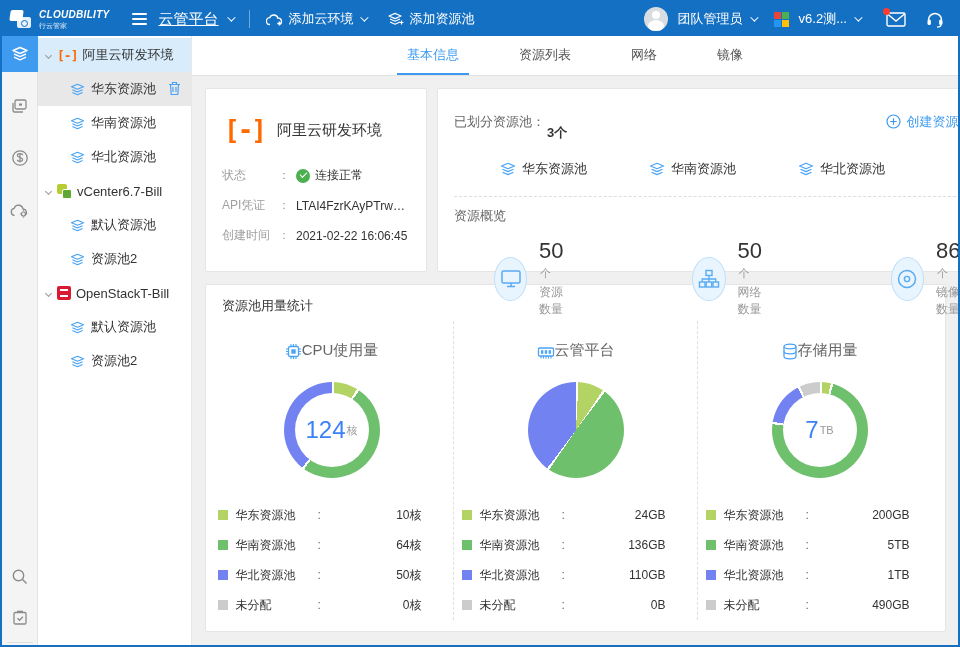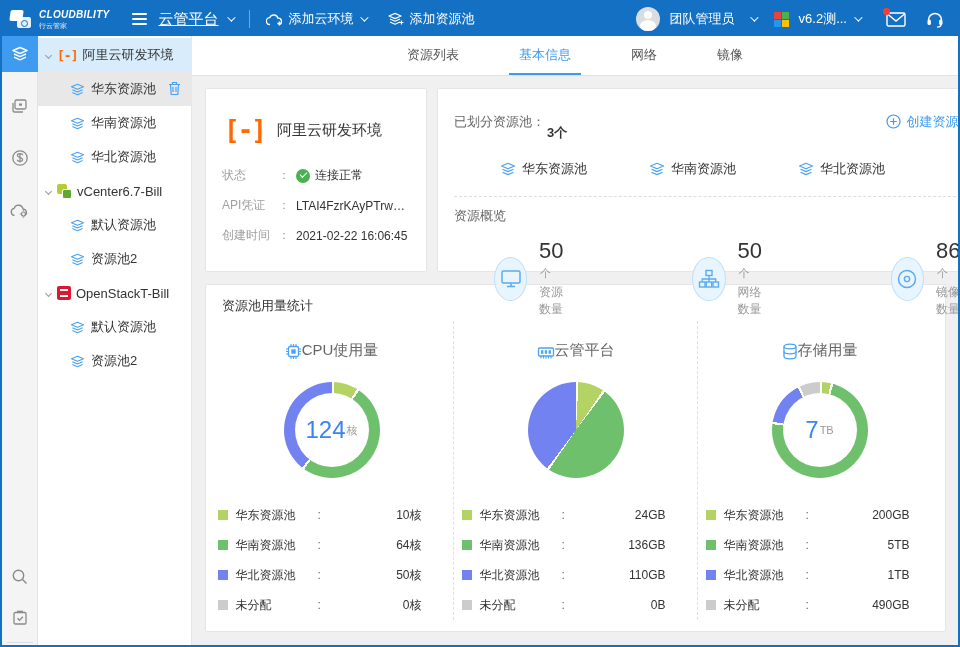--- a/index.html
+++ b/index.html
@@ -19,21 +19,21 @@
   .hamburger { display:flex; flex-direction:column; gap:3px; margin:0 12px; cursor:pointer; }
   .hamburger i { display:block; width:15px; height:2px; background:#fff; border-radius:1px; }
   .product { font-size:15px; display:flex; align-items:center; gap:8px; cursor:pointer;text-decoration:underline; }
   .chev { display:inline-block; width:6px; height:6px; border-right:1.5px solid currentColor; border-bottom:1.5px solid currentColor; transform:rotate(45deg) translateY(-2px); }
   .hdr-div { width:1px; height:18px; background:rgba(255,255,255,.4); margin:0 16px; }
   .hdr-action { display:flex; align-items:center; gap:6px; font-size:13px; cursor:pointer; margin-right:22px; }
   .hdr-right { margin-left:auto; display:flex; align-items:center; gap:10px; }
   .avatar { width:24px; height:24px; border-radius:50%; background:#d8dde2; position:relative; overflow:hidden; }
   .avatar:before { content:""; position:absolute; left:8px; top:4px; width:8px; height:8px; background:#fff; border-radius:50%; }
   .avatar:after { content:""; position:absolute; left:4px; top:13px; width:16px; height:12px; background:#fff; border-radius:50%; }
-  .role { font-size:13px; display:flex; align-items:center; gap:15px; cursor:pointer; }
+  .role { font-size:13px; display:flex; align-items:center; gap:7px; cursor:pointer; }
   .win-icon { width:15px; height:15px; display:grid; grid-template-columns:1fr 1fr; grid-template-rows:1fr 1fr; gap:1px; margin-left:8px; }
   .win-icon i:nth-child(1){background:#e8453c;} .win-icon i:nth-child(2){background:#4caf50;}
   .win-icon i:nth-child(3){background:#2196f3;} .win-icon i:nth-child(4){background:#ffc107;}
   .version { font-size:13px; display:flex; align-items:center; gap:7px; cursor:pointer; }
   .hdr-icon { position:relative; cursor:pointer; display:flex; align-items:center; margin-left:8px; }
   .badge-dot { position:absolute; left:-3px; top:-4px; width:7px; height:7px; border-radius:50%; background:#ff3b30; }
 
   
   .body-row { flex:1; display:flex; min-height:0; }
   .rail { width:36px; background:#f4f4f4; border-right:1px solid #e3e3e3; display:flex; flex-direction:column; align-items:center; flex:0 0 36px; }
@@ -315,22 +315,22 @@
           <svg width="15" height="13" viewBox="0 0 16 14">
               <path d="M1.5 4 8 1.3 14.5 4 8 6.7z M2.5 7.2 8 9.6l5.5-2.4 M2.5 10.2 8 12.6l5.5-2.4" fill="none" stroke="#4aa3f5" stroke-width="1.2" stroke-linejoin="round"></path>
             </svg>
         </span>
         <span>资源池2</span>
       </div>
     </div>
 
     <div class="content">
       <div class="tabbar">
+        <div class="tab active">基本信息</div>
         <div class="tab">资源列表</div>
-        <div class="tab active">基本信息</div>
         <div class="tab">网络</div>
         <div class="tab">镜像</div>
       </div>
 
       <div class="scroll-area">
         <div class="row1">
 
           <div class="card info-card">
             <div class="info-head">
               <span class="ali-logo">[-]</span>

